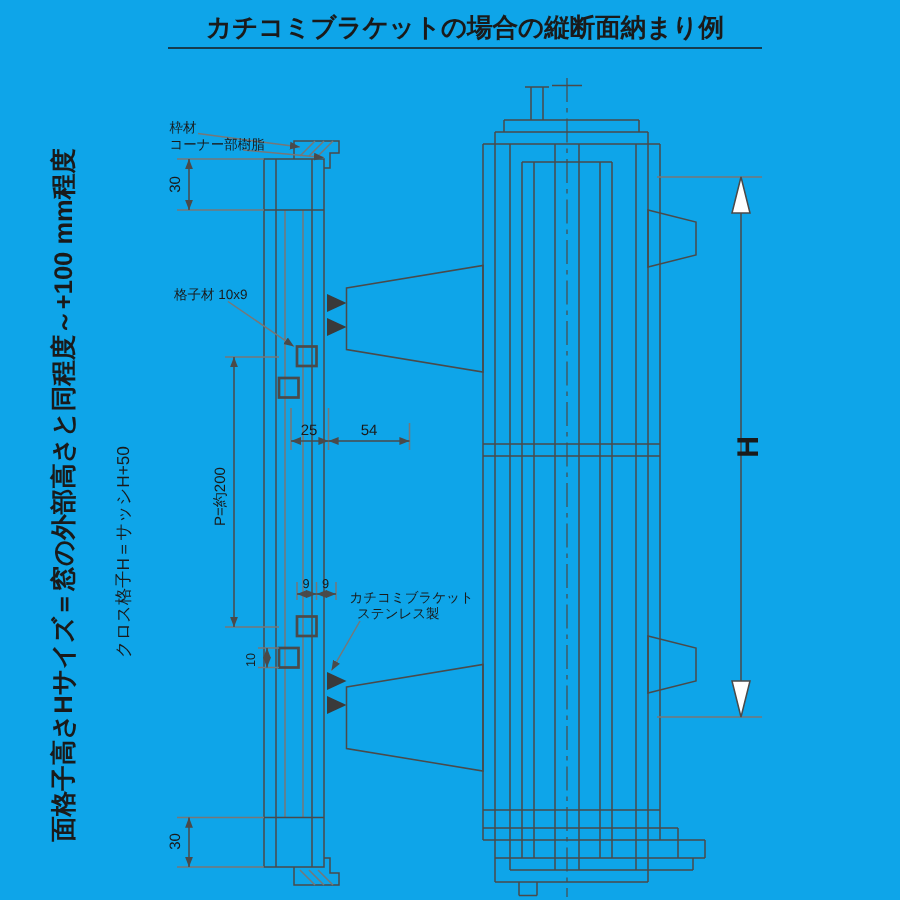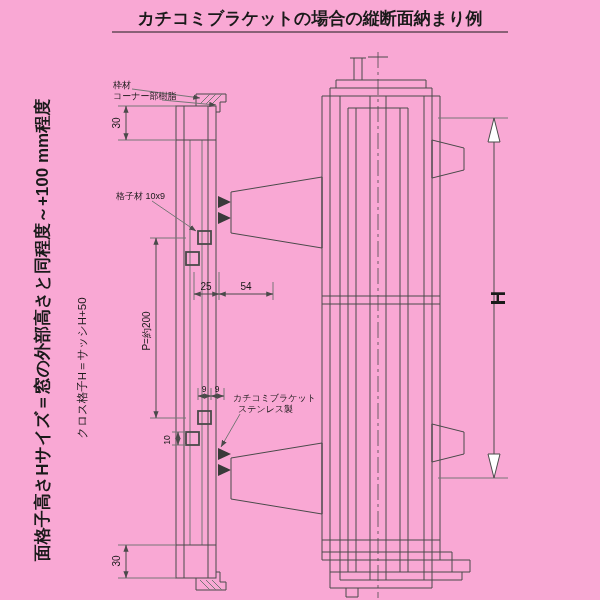--- a/index.html
+++ b/index.html
@@ -1,17 +1,17 @@
 <!DOCTYPE html>
 <html><head>
 <meta charset="utf-8">
 <style>
   html,body{margin:0;padding:0;background:#ffffff;}
   body{width:600px;height:600px;overflow:hidden;font-family:"Liberation Sans",sans-serif;}
-  #stage{width:600px;height:600px;position:relative;background:#f9a8d4;}
+  #stage{width:600px;height:600px;position:relative;background:#0ea5e9;}
   svg{display:block;}
   
   .ln line,.ln path,.ln rect,.ln polyline{stroke:#4a4a4a;stroke-width:1;fill:none;}
   .ln .thin{stroke:#777;}
   .ln .bar{stroke-width:1.8;}
   .ln .fillDark{fill:#3a3a3a;stroke:none;}
   .ln .arrowBig{fill:#ffffff;stroke:#4a4a4a;}
   .ln .cl{stroke-dasharray:16 4 3 4;stroke-width:0.8;}
   text{fill:#1a1a1a;font-family:"Liberation Sans",sans-serif;}
   .t-title{font-size:17px;font-weight:bold;}

